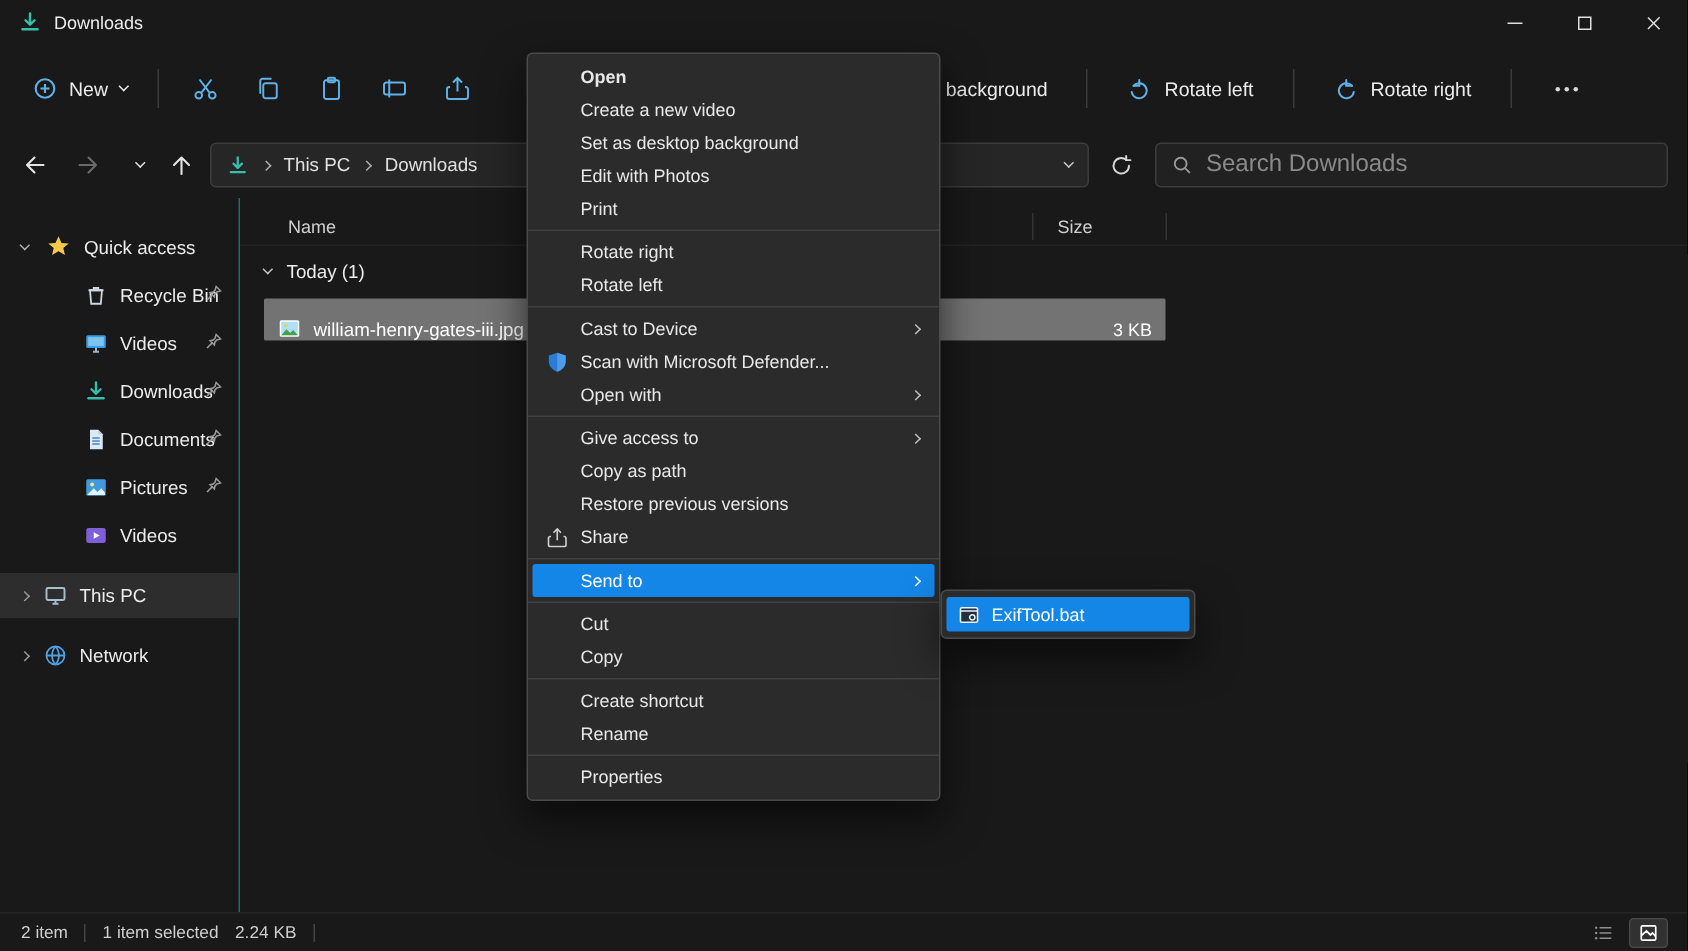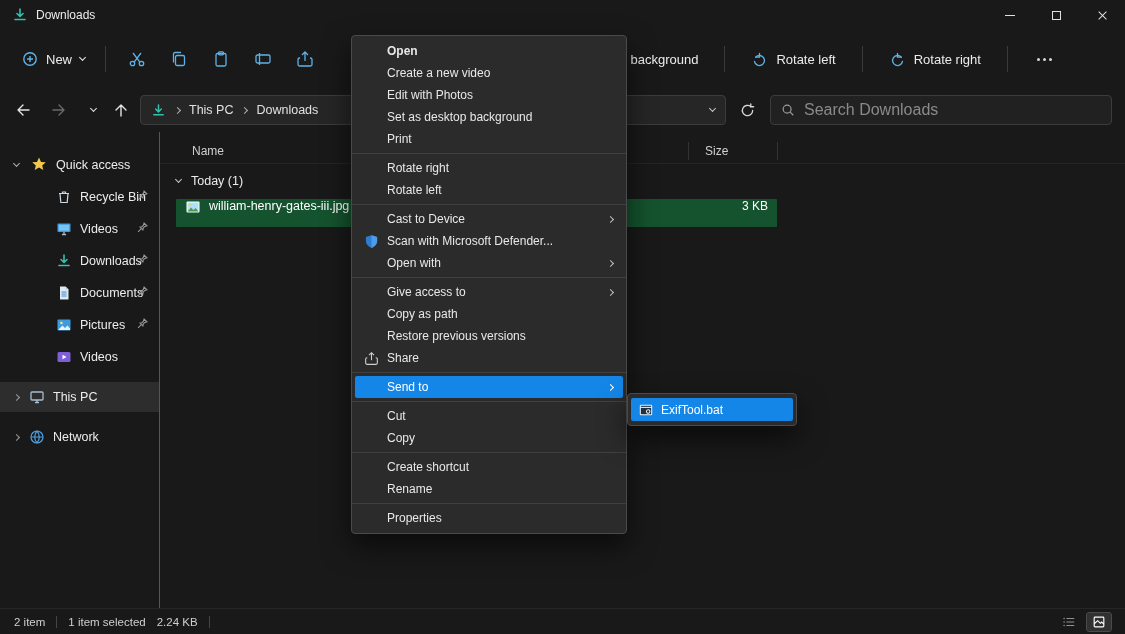--- a/index.html
+++ b/index.html
@@ -69,21 +69,21 @@
   .side-root .rchev { color:#9a9a9a; margin-right:2px; }
   .side-root.selected { background:#2d2d2d; }
 
   .main { position:absolute; left:160px; right:0; top:0; bottom:0; }
   .col-headers { position:absolute; top:6px; left:0; right:0; height:26px; font-size:12px; color:#d0d0d0; border-bottom:1px solid #242424; }
   .col-name { position:absolute; left:32px; top:6px; }
   .col-size { position:absolute; left:545px; top:6px; }
   .col-div { position:absolute; top:4px; width:1px; height:18px; background:#333; }
   .group-row { position:absolute; top:42px; left:16px; display:flex; align-items:center; gap:10px; font-size:12.5px; color:#ececec; }
   .group-row .chev { color:#c8c8c8; }
-  .file-row { position:absolute; top:67px; left:16px; width:601px; height:28px; background:#14532d; display:flex; align-items:flex-start; padding:0 9px; gap:8px; border-radius:1px; }
+  .file-row { position:absolute; top:67px; left:16px; width:601px; height:28px; background:#737373; display:flex; align-items:flex-end; padding:0 9px; gap:8px; border-radius:1px; }
   .file-row svg { width:16px; height:16px; flex:none; }
   .file-name { font-size:12.5px; color:#ffffff; }
   .file-size { margin-left:auto; font-size:12px; color:#ffffff; }
 
   
   .statusbar { position:absolute; left:0; right:0; bottom:0; height:26px; border-top:1px solid #262626; display:flex; align-items:center; padding:0 14px; gap:11px; font-size:11.5px; color:#cfcfcf; background:#191919; }
   .vline { width:1px; height:12px; background:#454545; }
   .view-btns { margin-left:auto; display:flex; gap:6px; }
   .view-btn { width:24px; height:18px; display:flex; align-items:center; justify-content:center; color:#8f8f8f; border-radius:2px; }
   .view-btn svg { width:14px; height:14px; }
@@ -406,24 +406,24 @@
   </div>
 
   <div class="context-menu">
     <div class="menu-item bold">
         <span>Open</span>
       </div>
     <div class="menu-item">
         <span>Create a new video</span>
       </div>
     <div class="menu-item">
+        <span>Set as desktop background</span>
+      </div>
+    <div class="menu-item">
         <span>Edit with Photos</span>
-      </div>
-    <div class="menu-item">
-        <span>Set as desktop background</span>
       </div>
     <div class="menu-item">
         <span>Print</span>
       </div>
     <div class="menu-sep"></div>
     <div class="menu-item">
         <span>Rotate right</span>
       </div>
     <div class="menu-item">
         <span>Rotate left</span>

